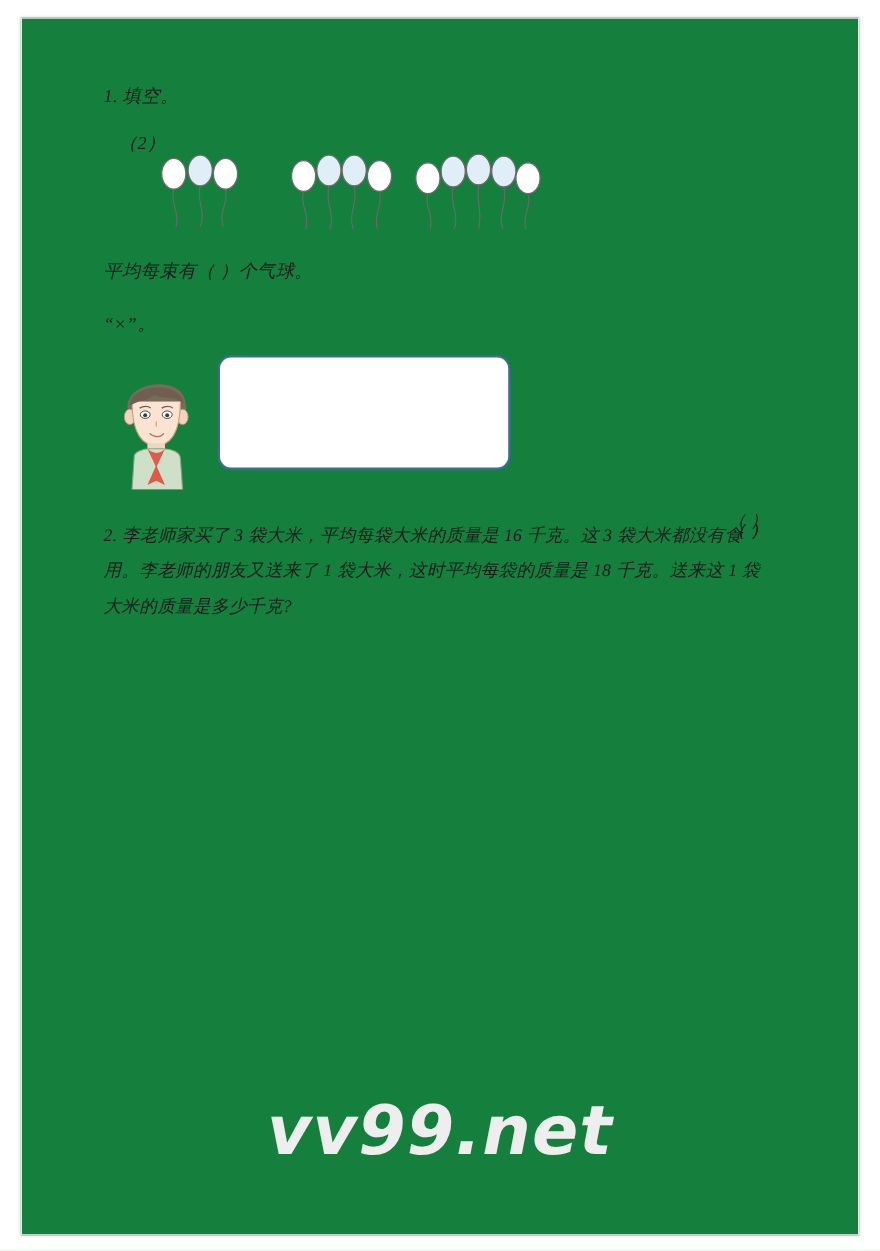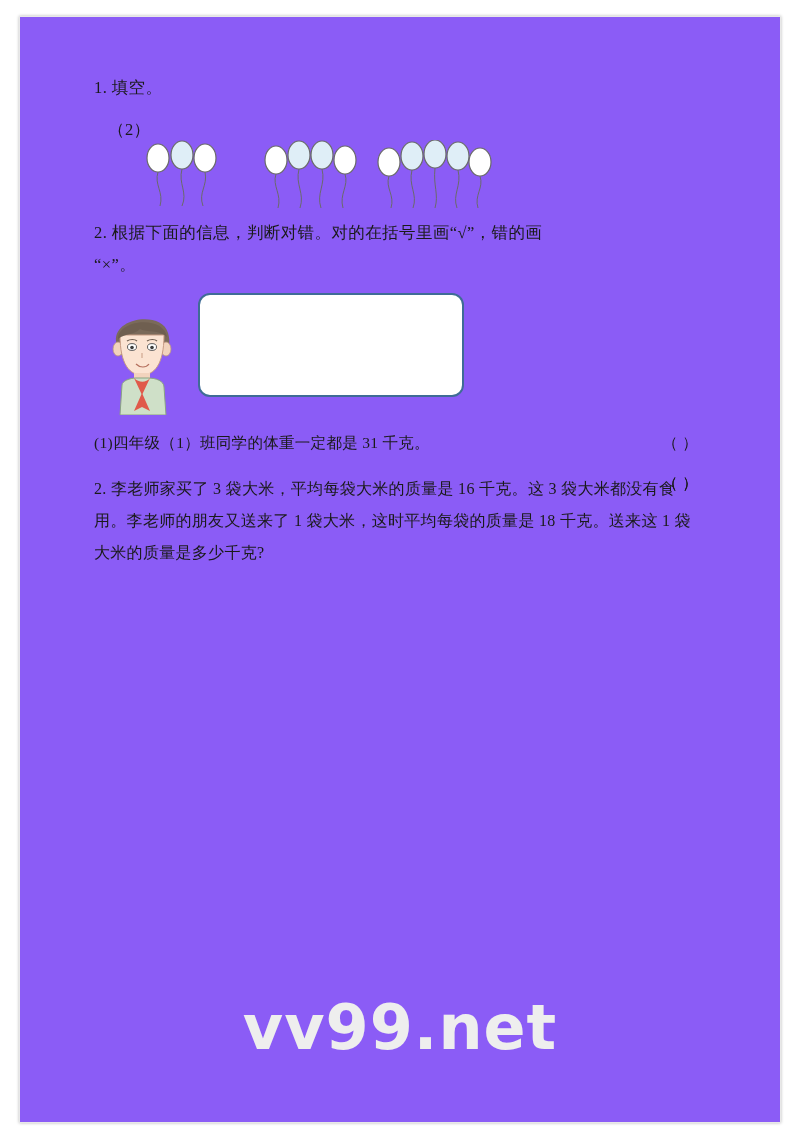--- a/index.html
+++ b/index.html
@@ -11,24 +11,25 @@
     width: 800px;
     height: 1137px;
     font-family: "Liberation Serif", serif;
     overflow: hidden;
   }
   .page {
     position: relative;
     width: 760px;
     height: 1105px;
     margin: 16px auto;
-    background: #8b5cf6;
+    background: #15803d;
     box-shadow: 0 0 3px rgba(0,0,0,0.28);
     border: 1px solid #e8e8e8;
     overflow: hidden;
+    font-style: italic;
   }
   .content {
     position: absolute;
     left: 74px;
     top: 58px;
     width: 610px;
   }
 
   .q-line {
     font-size: 16.5px;
@@ -185,22 +186,22 @@
         <g fill="none" stroke="#6a6a6a" stroke-width="1">
           <path d="M16 36 C 12 48, 22 55, 18 68"></path>
           <path d="M39 30 C 35 46, 45 54, 40 68"></path>
           <path d="M62 28 C 60 46, 66 54, 62 68"></path>
           <path d="M85 30 C 89 46, 79 54, 84 68"></path>
           <path d="M107 36 C 111 48, 101 55, 105 68"></path>
         </g>
       </svg>
     </div>
 
-
-    <div class="q-line q2-title">2. 根据下面的信息，判断对错。对的在括号里画“√”，错的画</div>
+    <div class="q-line q1-c">平均每束有（    ）个气球。</div>
+
     <div class="q-line q2-title2">“×”。</div>
 
     <div class="figure-block">
 
       <svg class="boy" width="96" height="112" viewBox="0 0 96 112">
 
         <path d="M20 38 C 18 14, 66 8, 72 30 C 76 44, 70 48, 68 50 L 24 52 Z" fill="#7a6a5a"></path>
 
         <ellipse cx="22" cy="46" rx="5" ry="7" fill="#f2d3bd" stroke="#b9937c" stroke-width="0.8"></ellipse>
         <ellipse cx="70" cy="46" rx="5" ry="7" fill="#f2d3bd" stroke="#b9937c" stroke-width="0.8"></ellipse>
@@ -230,21 +231,20 @@
 
       <div class="bubble"></div>
       <svg class="bubble-tail" width="30" height="28" viewBox="0 0 30 28">
         <path d="M30 2 L 2 16 L 28 22 Z" fill="#ffffff" stroke="#3f6c96" stroke-width="2"></path>
         <path d="M26 2 L 26 22" stroke="#ffffff" stroke-width="4"></path>
       </svg>
       <div class="bubble-text"></div>
     </div>
 
     <div class="tf-item">
-      <span>(1)四年级（1）班同学的体重一定都是 31 千克。</span>
       <span class="tf-paren">（    ）</span>
     </div>
     <div class="tf-item">
       <span class="tf-paren">（    ）</span>
     </div>
     <div class="tf-item">
       <span class="tf-paren p3">（    ）</span>
     </div>
 
     <div class="q3">2. 李老师家买了 3 袋大米，平均每袋大米的质量是 16 千克。这 3 袋大米都没有食用。李老师的朋友又送来了 1 袋大米，这时平均每袋的质量是 18 千克。送来这 1 袋大米的质量是多少千克?</div>

